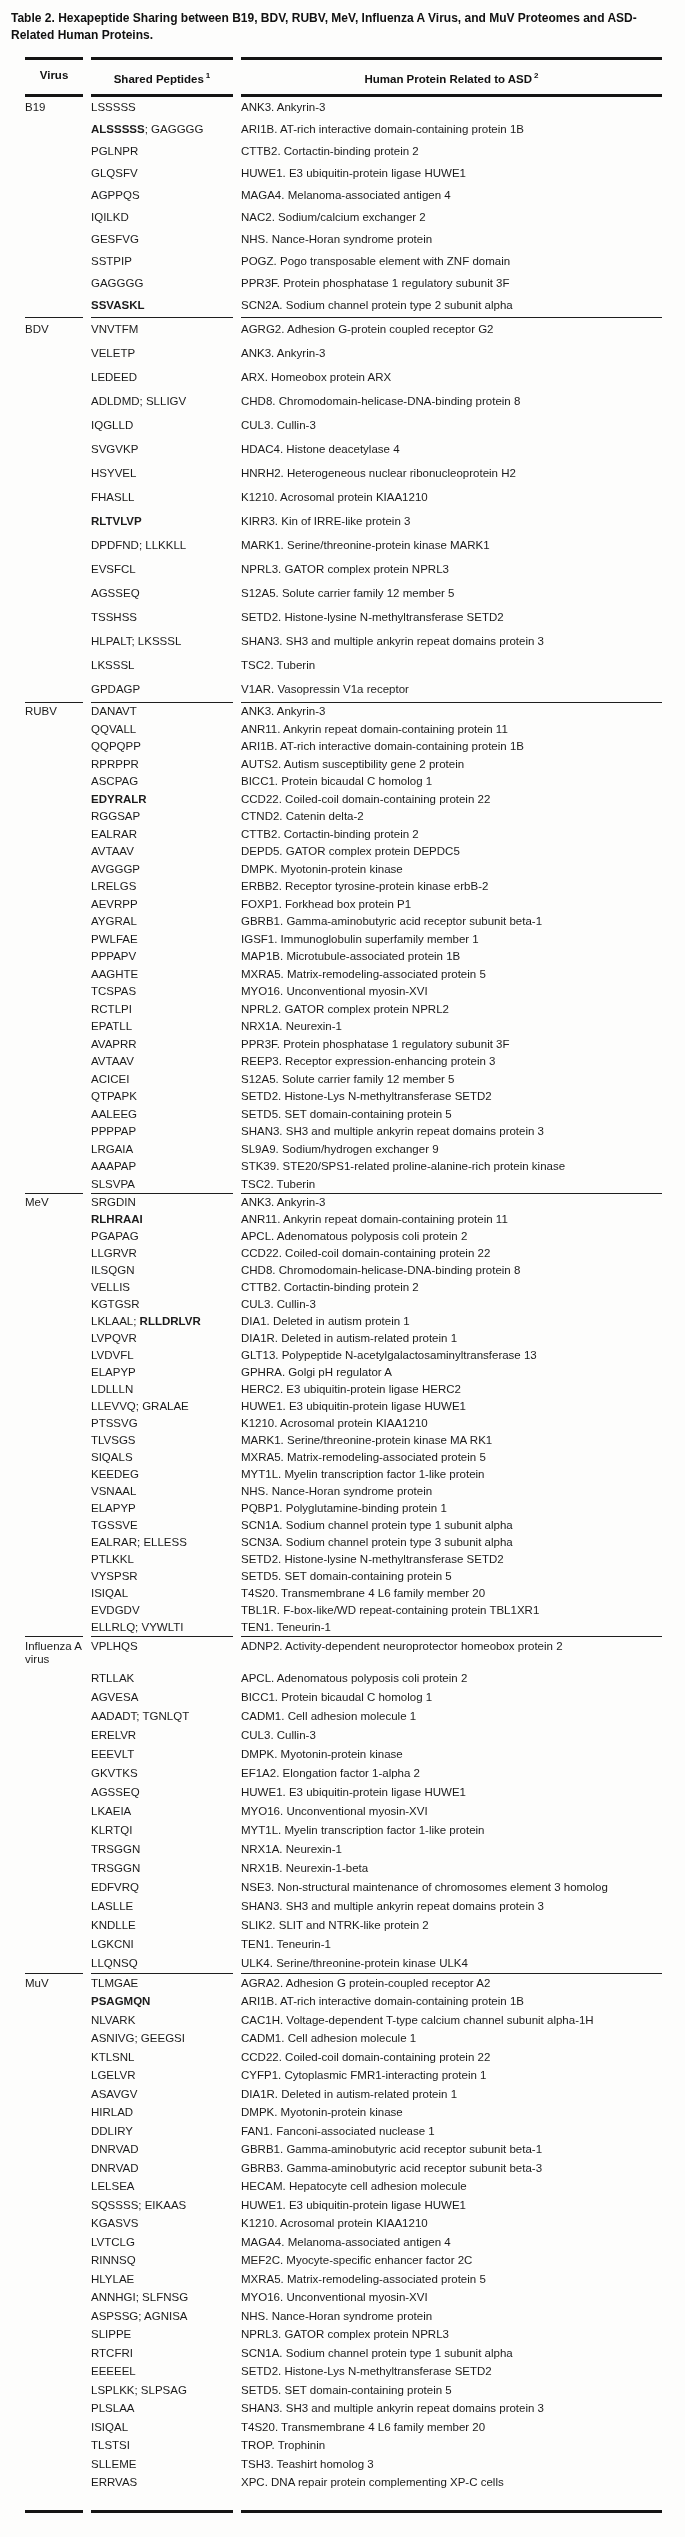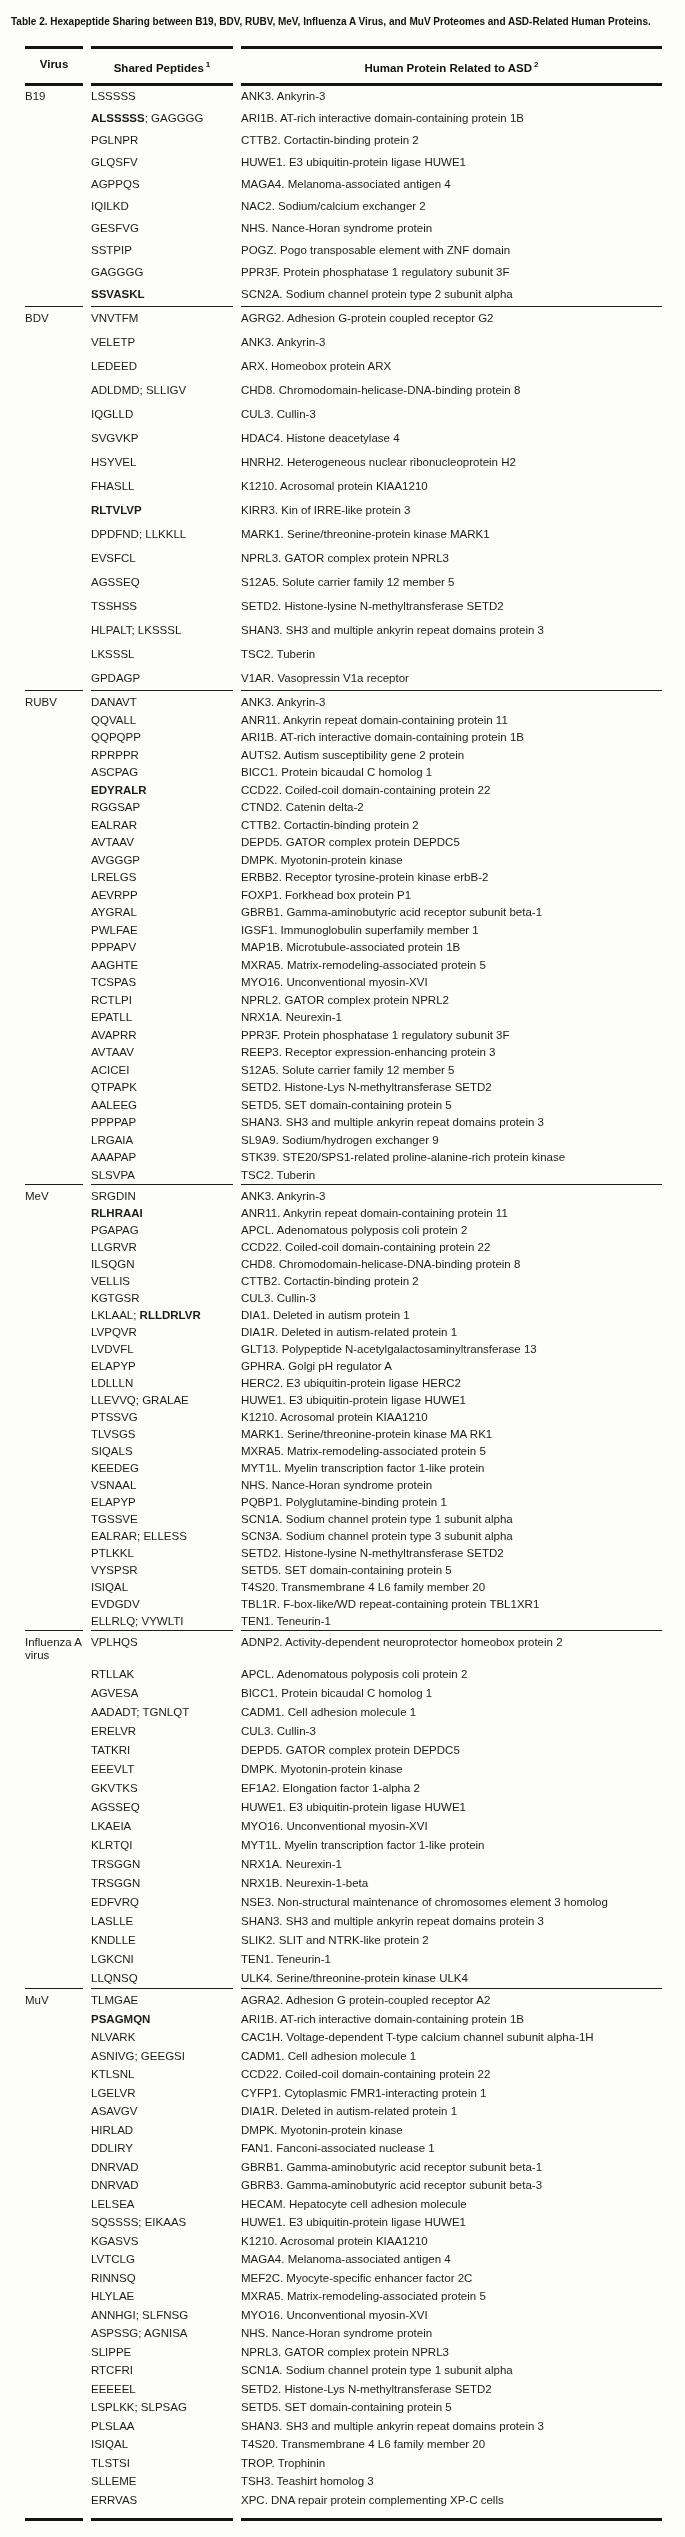--- a/index.html
+++ b/index.html
@@ -3,21 +3,21 @@
 <meta charset="utf-8">
 <style>
   html,body { margin:0; padding:0; background:#ffffff; }
   .page {
     width:685px; min-height:2537px; box-sizing:border-box;
     background:#fdfdfc; color:#1b1b1b;
     font-family:"Liberation Sans", sans-serif;
     padding:8px 13px 20px 11px;
   }
   .title {
-    font-size:10px; line-height:23px; font-weight:bold; color:#111;
+    font-size:12px; line-height:17px; font-weight:bold; color:#111;
     margin:2px 0 13px 0;
   }
   table.tbl {
     border-collapse:separate; border-spacing:8px 0;
     margin-left:6px; width:calc(100% - 8px);
     table-layout:fixed;
   }
   col.c-virus { width:58px; }
   col.c-pep   { width:142px; }
   th {
@@ -33,23 +33,23 @@
   }
   td.virus { word-wrap:break-word; }
   
   .sec0 td { padding:4.5px 0; }
   .sec1 td { padding:5.5px 0; }
   .sec2 td { padding:2.25px 0; }
   .sec3 td { padding:2px 0; }
   .sec4 td { padding:3px 0; }
   .sec5 td { padding:2.75px 0; }
   
-  tbody + tbody tr:first-child td { border-top:1.5px solid #1e1e1e; padding-top:5px; }
+  tbody + tbody tr:first-child td { border-top:1.5px solid #1e1e1e; }
   
-  tbody:last-of-type tr:last-child td { border-bottom:3px solid #141414; padding-bottom:11px; }
+  tbody:last-of-type tr:last-child td { border-bottom:3px solid #141414; padding-bottom:21px; }
   b { font-weight:bold; }
   .footnote {
     font-size:10.5px; line-height:14px; color:#222;
     margin:10px 0 0 6px;
   }
 </style>
 </head>
 <body>
 
 <div class="page">
@@ -504,25 +504,20 @@
           <td class="pep"><span>AADADT; TGNLQT</span></td>
           <td class="prot">CADM1. Cell adhesion molecule 1</td>
         </tr>
         <tr>
           <td class="virus"></td>
           <td class="pep"><span>ERELVR</span></td>
           <td class="prot">CUL3. Cullin-3</td>
         </tr>
         <tr>
           <td class="virus"></td>
-          <td class="pep"><span>TATKRI</span></td>
-          <td class="prot">DEPD5. GATOR complex protein DEPDC5</td>
-        </tr>
-        <tr>
-          <td class="virus"></td>
           <td class="pep"><span>EEEVLT</span></td>
           <td class="prot">DMPK. Myotonin-protein kinase</td>
         </tr>
         <tr>
           <td class="virus"></td>
           <td class="pep"><span>GKVTKS</span></td>
           <td class="prot">EF1A2. Elongation factor 1-alpha 2</td>
         </tr>
         <tr>
           <td class="virus"></td>

